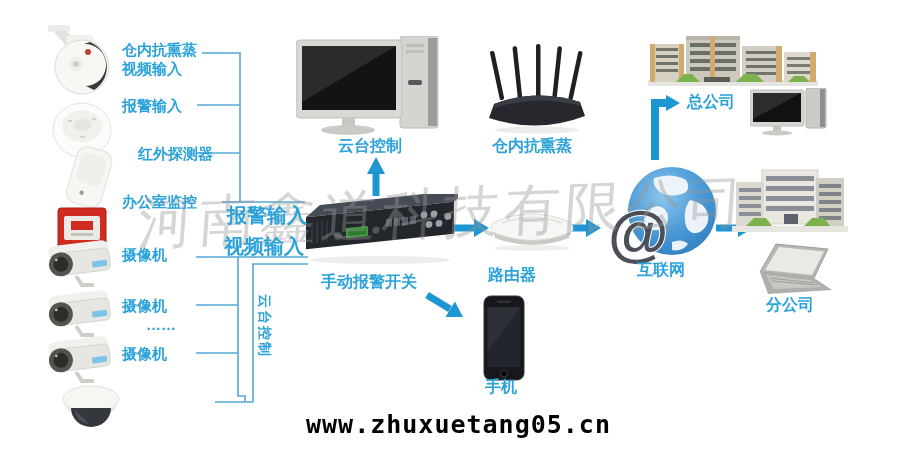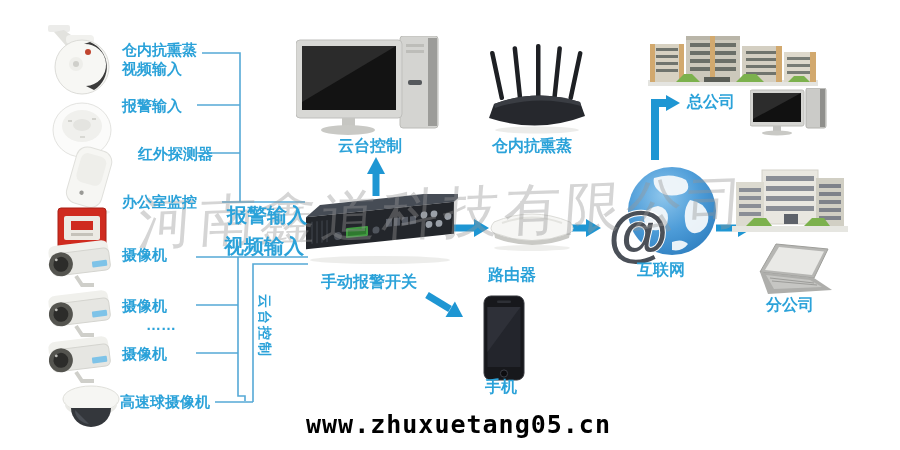--- a/index.html
+++ b/index.html
@@ -356,21 +356,20 @@
 
   <div class="lbl" style="left:122px;top:40px">仓内抗熏蒸
 视频输入</div>
   <div class="lbl" style="left:122px;top:96px">报警输入</div>
   <div class="lbl" style="left:138px;top:144px">红外探测器</div>
   <div class="lbl" style="left:122px;top:192px">办公室监控</div>
   <div class="lbl" style="left:122px;top:245px">摄像机</div>
   <div class="lbl" style="left:122px;top:296px">摄像机</div>
   <div class="lbl" style="left:146px;top:315px">……</div>
   <div class="lbl" style="left:122px;top:344px">摄像机</div>
-  <div class="lbl" style="left:120px;top:392px">高速球摄像机</div>
 
   <div class="lbl io" style="left:227px;top:206px">报警输入</div>
   <div class="lbl io" style="left:224px;top:237px">视频输入</div>
   <div class="lbl rot" style="left:274px;top:294px">云台控制</div>
 
   <div class="lbl big" style="left:321px;top:272px">手动报警开关</div>
   <div class="lbl big" style="left:338px;top:136px">云台控制</div>
   <div class="lbl big" style="left:492px;top:136px">仓内抗熏蒸</div>
   <div class="lbl big" style="left:488px;top:265px">路由器</div>
   <div class="lbl big" style="left:637px;top:260px">互联网</div>

